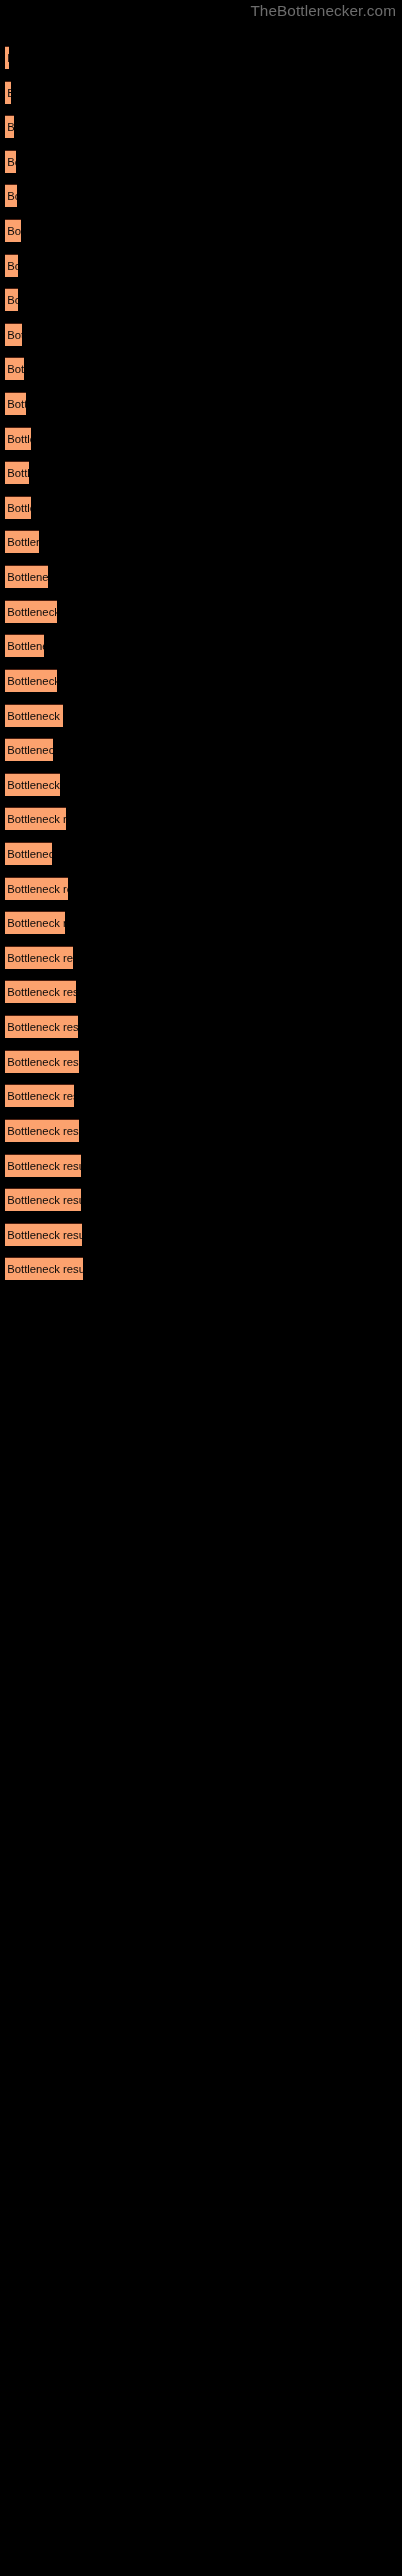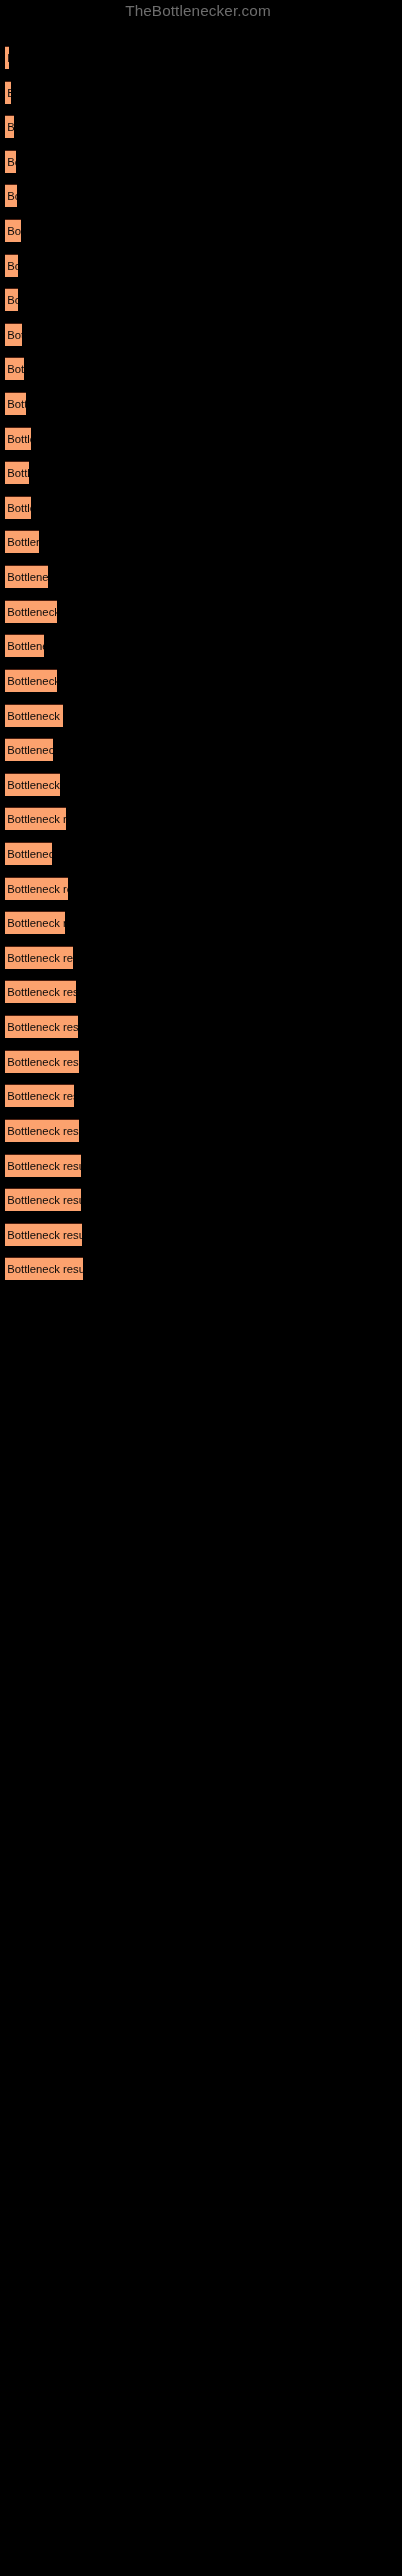--- a/index.html
+++ b/index.html
@@ -15,21 +15,21 @@
     overflow: hidden;
     font-family: "Liberation Sans", sans-serif;
     -webkit-font-smoothing: antialiased;
   }
 
   #watermark {
     position: absolute;
     top: 0px;
     left: 0px;
     width: 396px;
-    text-align: center;
+    text-align: right;
     font-size: 15.3px;
     line-height: 22.5px;
     color: #6d6d6d;
     letter-spacing: 0.1px;
     white-space: nowrap;
     user-select: none;
   }
 
   #chart {
     position: absolute;

